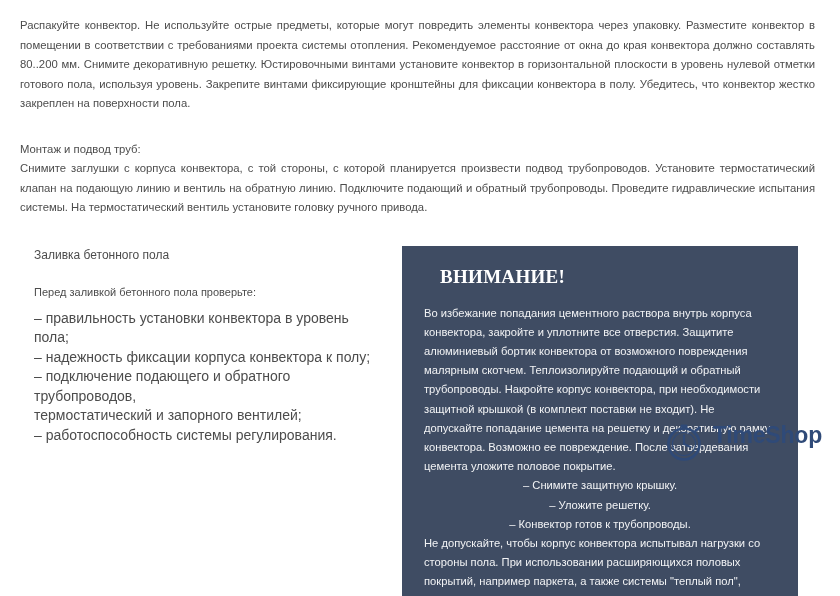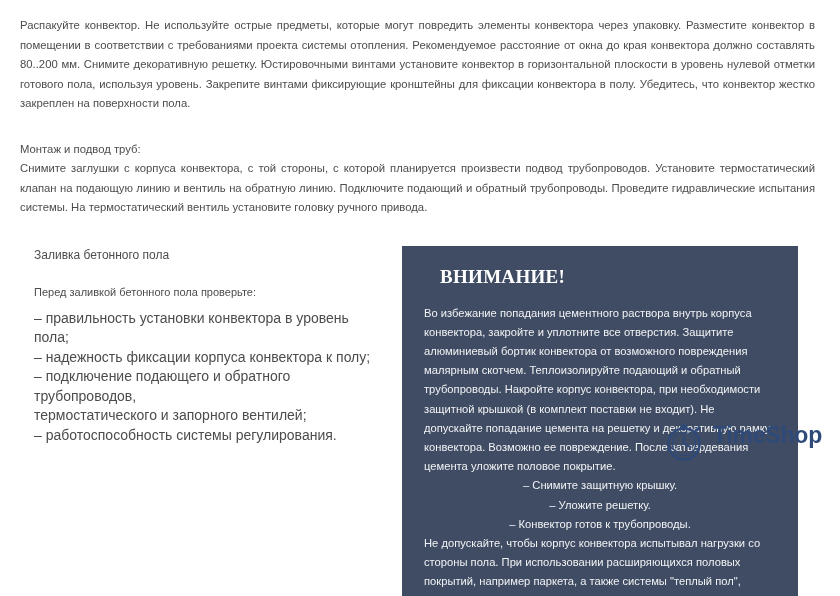--- a/index.html
+++ b/index.html
@@ -143,21 +143,21 @@
 
   <div class="columns">
 
     <div class="left-col">
       <p class="left-title">Заливка бетонного пола</p>
       <p class="left-lead">Перед заливкой бетонного пола проверьте:</p>
       <ul class="left-list">
         <li>– правильность установки конвектора в уровень пола;</li>
         <li>– надежность фиксации корпуса конвектора к полу;</li>
         <li>– подключение подающего и обратного трубопроводов,</li>
-        <li>термостатического и запорного вентилей;</li>
+        <li>термостатический и запорного вентилей;</li>
         <li>– работоспособность системы регулирования.</li>
       </ul>
     </div>
 
     <div class="notice">
       <div class="notice-title">ВНИМАНИЕ!</div>
       <p class="notice-body">Во избежание попадания цементного раствора внутрь корпуса конвектора, закройте и уплотните все отверстия. Защитите алюминиевый бортик конвектора от возможного повреждения малярным скотчем. Теплоизолируйте подающий и обратный трубопроводы. Накройте корпус конвектора, при необходимости защитной крышкой (в комплект поставки не входит). Не допускайте попадание цемента на решетку и декоративную рамку конвектора. Возможно ее повреждение. После затвердевания цемента уложите половое покрытие.</p>
       <ul class="notice-list">
         <li>– Снимите защитную крышку.</li>
         <li>– Уложите решетку.</li>

